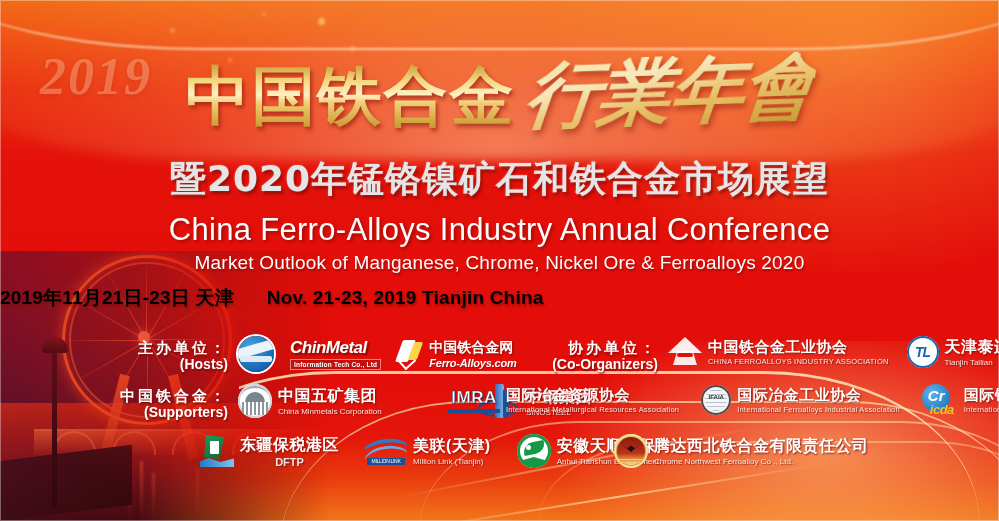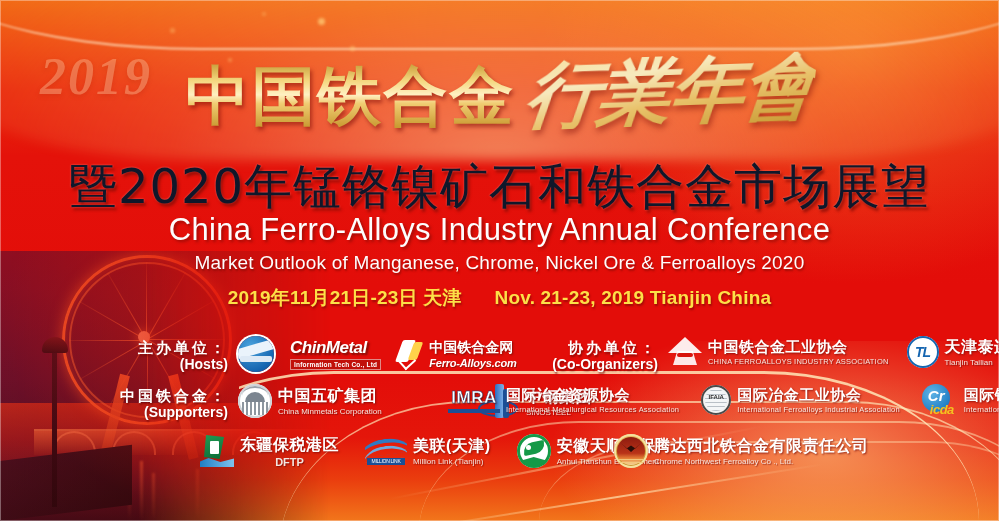--- a/index.html
+++ b/index.html
@@ -193,41 +193,41 @@
     background:linear-gradient(170deg,#f6e1a4 0%,#f7e9bd 30%,#e8c169 60%,#c89a33 100%);
     -webkit-background-clip:text;background-clip:text;
     color:transparent;-webkit-text-fill-color:transparent;
     filter:drop-shadow(2px 4px 3px rgba(120,10,5,.5));
     margin-bottom:2px;
   }
 
   .subtitle-cn{
     position:absolute;left:0;right:0;top:155px;text-align:center;
     font-family:"DejaVu Sans","Liberation Sans",sans-serif;
-    font-size:48px;font-weight:normal;letter-spacing:1px;
-    color:#0f172a;
+    font-size:36px;font-weight:bold;letter-spacing:1px;
+    color:#e5e5e5;
     text-shadow:2px 3px 3px rgba(130,12,6,.75),0 0 2px rgba(255,255,255,.4);
   }
 
   .title-en{
     position:absolute;left:0;right:0;top:212px;text-align:center;
     font-size:31px;font-weight:normal;letter-spacing:.3px;
     color:#fdfdfd;
     text-shadow:2px 2px 3px rgba(130,12,6,.7);
   }
   .subtitle-en{
     position:absolute;left:0;right:0;top:252px;text-align:center;
     font-size:19px;font-weight:normal;letter-spacing:.2px;
     color:#fdfdfd;
     text-shadow:1px 2px 2px rgba(130,12,6,.7);
   }
   .date-line{
-    position:absolute;left:0;right:0;top:285px;text-align:center;
+    position:absolute;left:0;right:0;top:285px;text-align:left;
     font-size:19px;font-weight:bold;letter-spacing:.2px;
-    color:#fde047;
+    color:#000000;
     text-shadow:1px 2px 2px rgba(130,12,6,.7);
   }
   .date-line .gap{display:inline-block;width:22px;}
 
   
   .sponsors{position:absolute;left:0;right:0;top:336px;height:160px;}
 
   .lbl{
     position:absolute;
     color:#ffffff;font-weight:bold;text-align:right;

